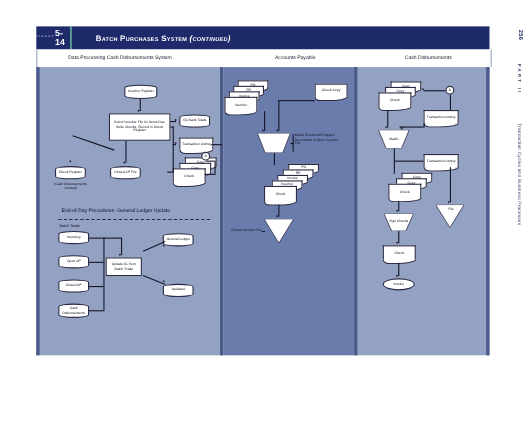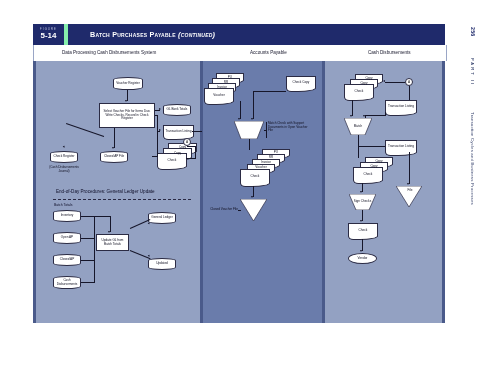--- a/index.html
+++ b/index.html
@@ -3,22 +3,22 @@
 <meta charset="utf-8">
 <style>
   html,body{margin:0;padding:0;background:#ffffff;}
   body{width:480px;height:383px;overflow:hidden;font-family:"Liberation Sans",sans-serif;}
 
   #page{position:relative;width:480px;height:383px;background:#ffffff;}
 
   
   .fig-header{position:absolute;left:33px;top:24px;width:412px;height:21px;
     background:#1f2a6b;display:flex;align-items:stretch;}
-  .fig-num{width:31px;display:flex;flex-direction:column;align-items:center;justify-content:center;
-    border-right:4px solid #86efac;color:#ffffff;text-align:center;}
+  .fig-num{width:31px;display:flex;flex-direction:row;align-items:center;justify-content:center;
+    border-right:1px solid #86efac;color:#ffffff;}
   .fig-word{font-size:2.6px;letter-spacing:1.2px;color:#c9cfe8;line-height:1;padding-bottom:1px;}
   .fig-id{font-size:8px;font-weight:bold;line-height:1;color:#ffffff;}
   .fig-title{flex:1;display:flex;align-items:center;padding-left:22px;
     color:#ffffff;font-size:7.2px;font-weight:bold;letter-spacing:.25px;font-variant:small-caps;}
   .fig-title i{font-weight:bold;}
 
   
   .caption-band{position:absolute;left:33px;top:45px;width:412px;height:16px;
     background:#ffffff;border-left:1px solid #9aa6c6;border-right:1px solid #9aa6c6;}
   .caption{position:absolute;top:50px;font-size:4.6px;color:#1a1a2e;white-space:nowrap;}
@@ -94,21 +94,21 @@
   <div class="folio">256</div>
   <div class="part">PART II</div>
   <div class="runhead">Transaction Cycles and Business Processes</div>
 
   <div class="fig-header">
     <div class="fig-num">
       <div class="fig-word">FIGURE</div>
       <div class="fig-id">5-14</div>
     </div>
     <div class="fig-title">
-      <span>Batch Purchases Payable</span>
+      <span>Batch Purchases System</span>
       <i>&nbsp;</i>
         <i>(continued)</i>
     </div>
   </div>
 
   <div class="caption-band"></div>
   <div class="caption" id="cap0">Data Processing Cash Disbursements System</div>
   <div class="caption" id="cap1">Accounts Payable</div>
   <div class="caption" id="cap2">Cash Disbursements</div>
 

